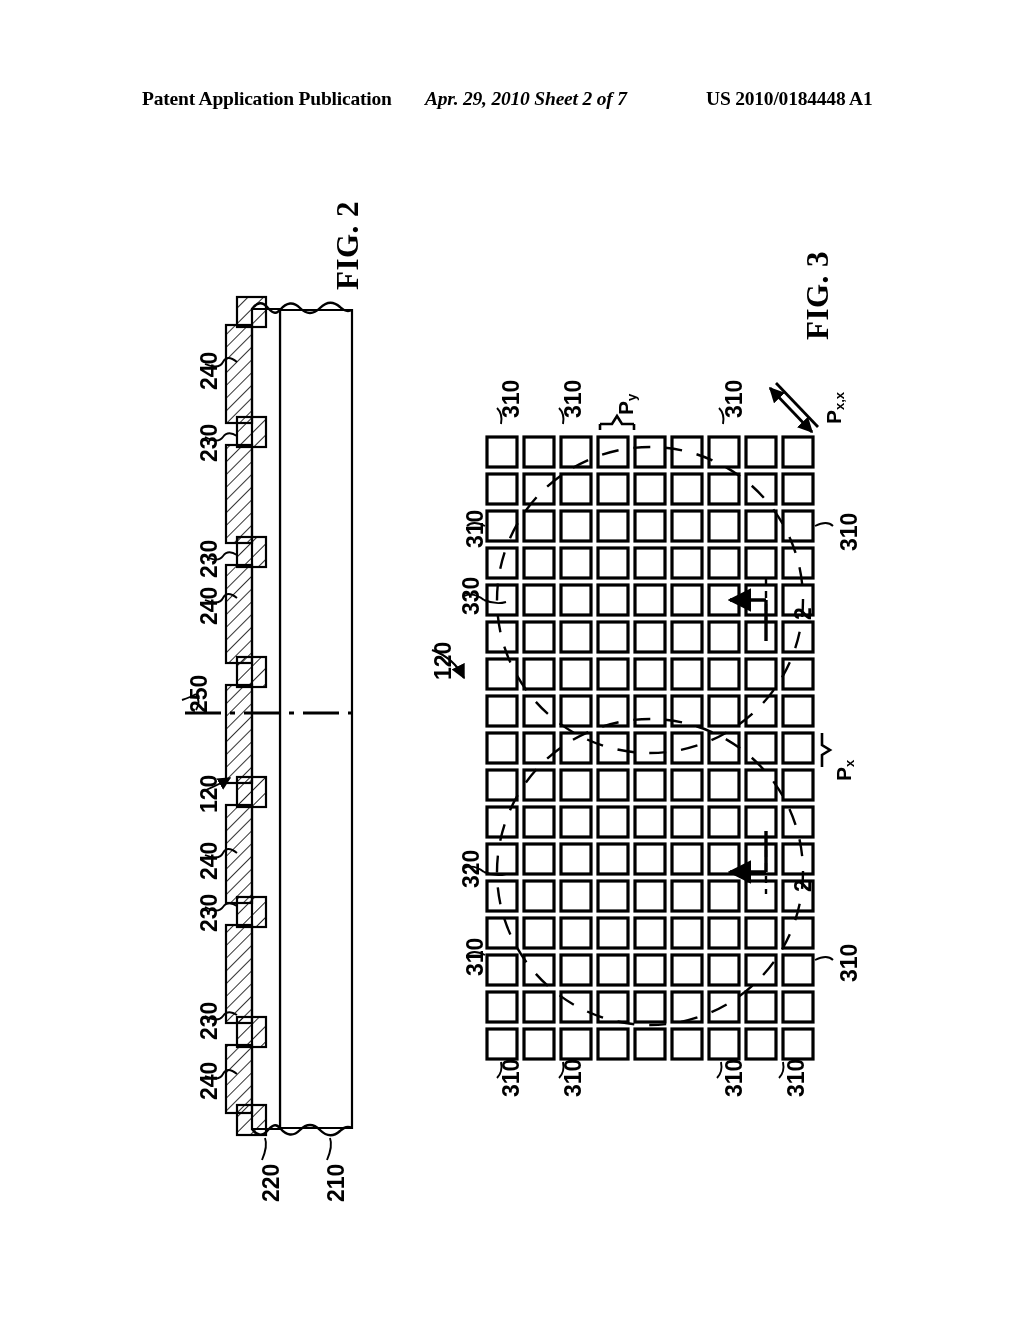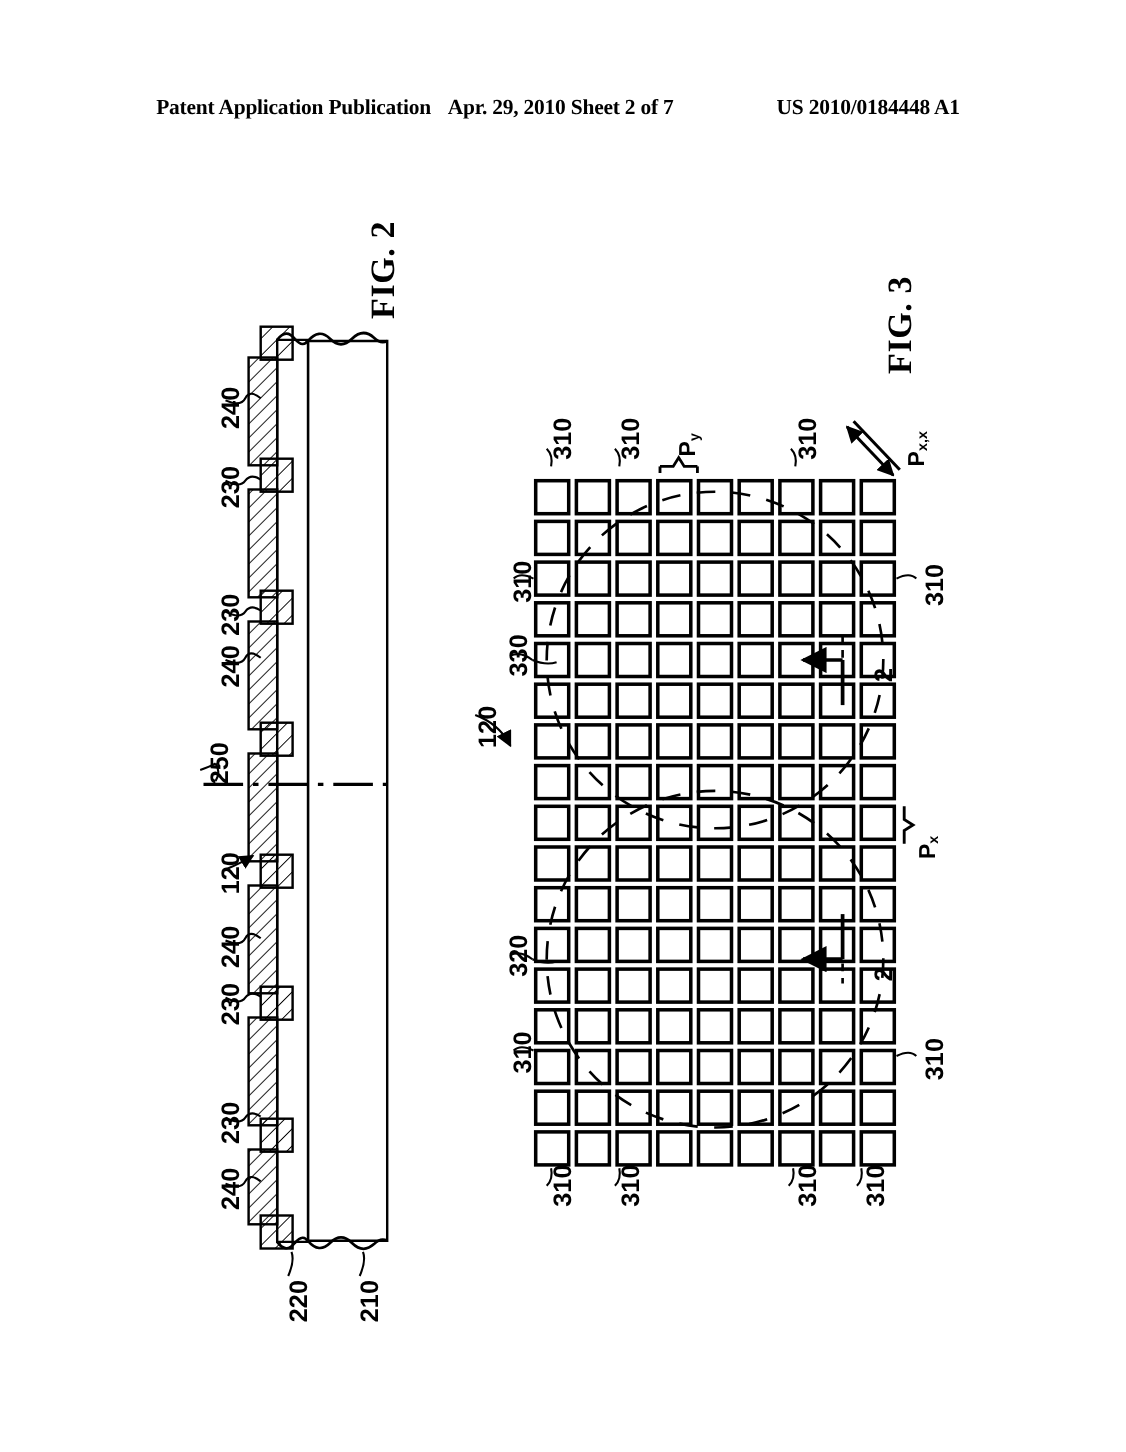--- a/index.html
+++ b/index.html
@@ -25,21 +25,21 @@
     height: 30px;
     display: flex;
     align-items: baseline;
     font-family: "Liberation Serif", serif;
     font-weight: bold;
     font-size: 19.5px;
     letter-spacing: -0.2px;
     white-space: nowrap;
   }
   #page-header .hdr-left  { position: absolute; left: 142px; }
-  #page-header .hdr-mid   { position: absolute; left: 407px; }
+  #page-header .hdr-mid   { position: absolute; left: 425px; font-style: italic; }
   #page-header .hdr-right { position: absolute; left: 706px; }
 
   
   .rot {
     position: absolute;
     transform-origin: 0 0;
     transform: rotate(-90deg);
     white-space: nowrap;
     font-family: "Liberation Sans", sans-serif;
     font-weight: bold;

